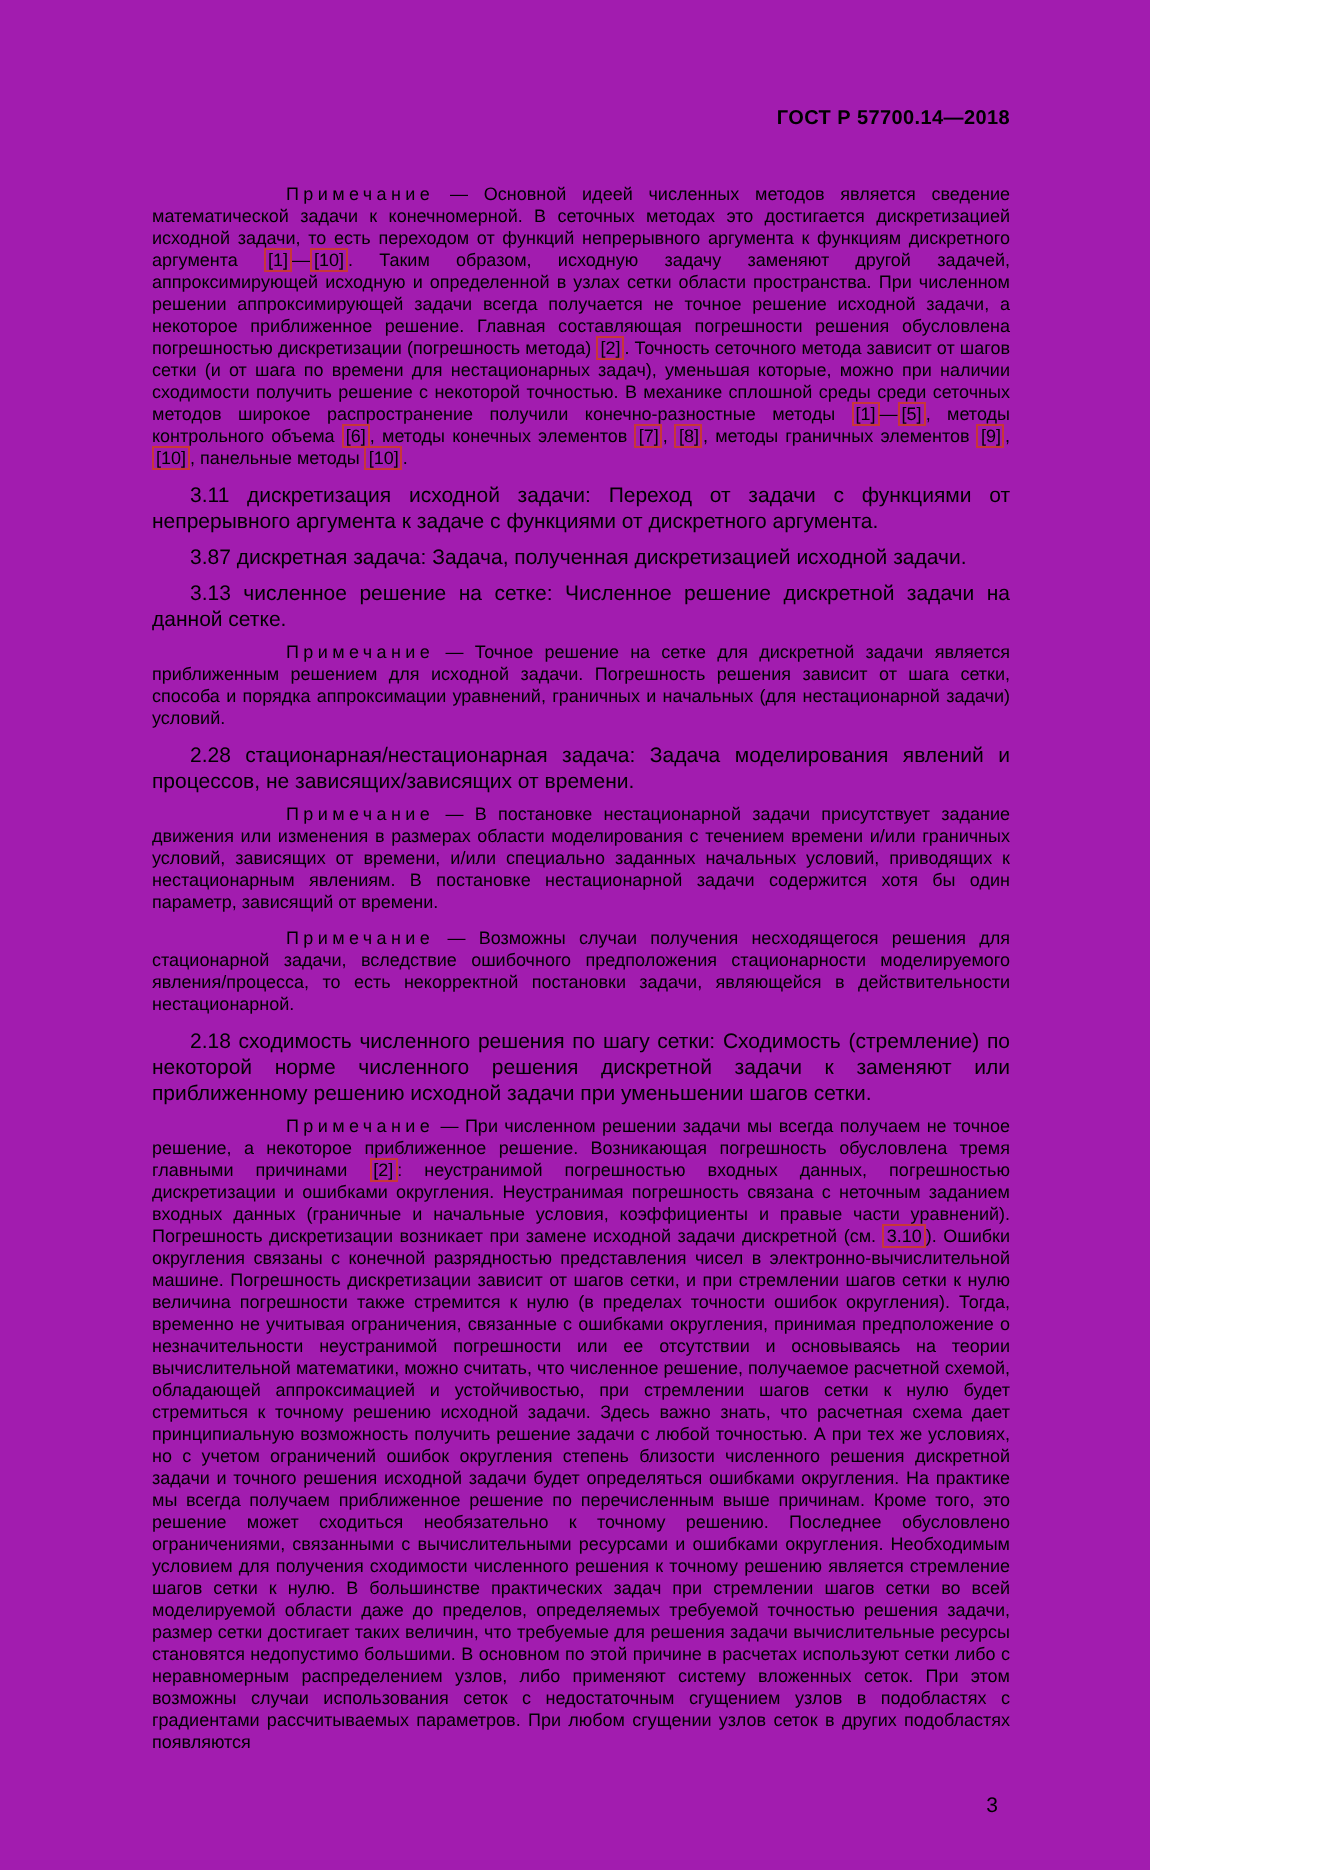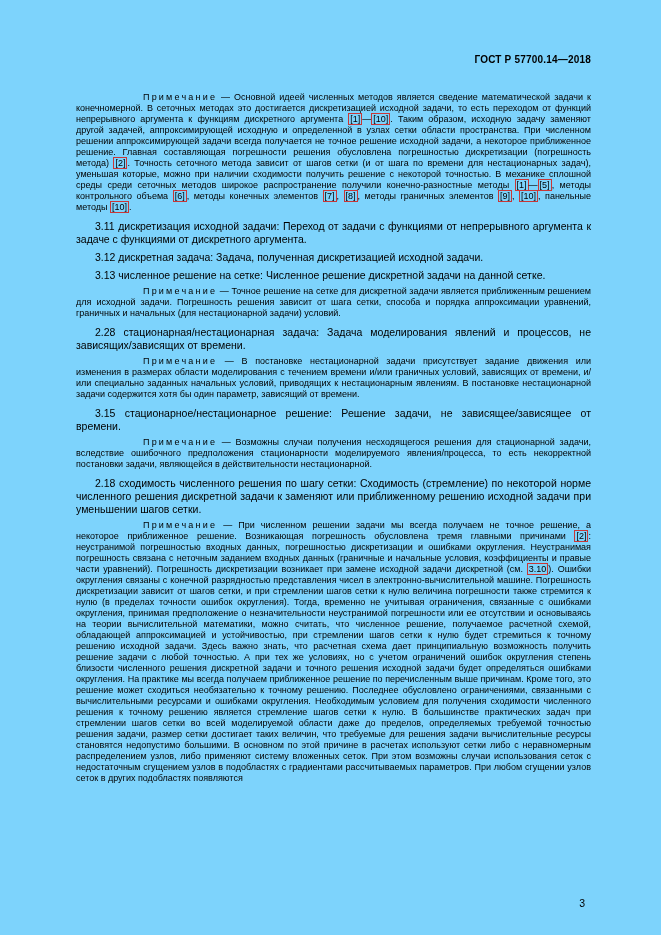--- a/index.html
+++ b/index.html
@@ -6,22 +6,22 @@
   html, body { margin: 0; padding: 0; }
   body {
     width: 661px; height: 935px;
     background: #ffffff;
     font-family: "Liberation Sans", sans-serif;
     color: #000;
     overflow: hidden;
   }
   .page {
     position: relative;
-    width: 661px; height: 935px;
-    background: #7dd3fc;
+    width: 575px; height: 935px;
+    background: #a21caf;
   }
   .header {
     position: absolute;
     top: 54px; left: 76px; right: 70px;
     text-align: right;
     font-size: 10px;
     font-weight: bold;
     letter-spacing: 0.2px;
   }
   .doc-body {
@@ -62,26 +62,25 @@
 
 <div class="page">
 
   <div class="header">
     <span>ГОСТ Р 57700.14—2018</span>
   </div>
 
   <div class="doc-body">
       <p class="block note"><span class="spaced">Примечание</span><span> — Основной идеей численных методов является сведение математической задачи к конечномерной. В сеточных методах это достигается дискретизацией исходной задачи, то есть переходом от функций непрерывного аргумента к функциям дискретного аргумента </span><span class="ref" style="border-color: rgb(200, 55, 55);">[1]</span><span>—</span><span class="ref" style="border-color: rgb(200, 55, 55);">[10]</span><span>. Таким образом, исходную задачу заменяют другой задачей, аппроксимирующей исходную и определенной в узлах сетки области пространства. При численном решении аппроксимирующей задачи всегда получается не точное решение исходной задачи, а некоторое приближенное решение. Главная составляющая погрешности решения обусловлена погрешностью дискретизации (погрешность метода) </span><span class="ref" style="border-color: rgb(200, 55, 55);">[2]</span><span>. Точность сеточного метода зависит от шагов сетки (и от шага по времени для нестационарных задач), уменьшая которые, можно при наличии сходимости получить решение с некоторой точностью. В механике сплошной среды среди сеточных методов широкое распространение получили конечно-разностные методы </span><span class="ref" style="border-color: rgb(200, 55, 55);">[1]</span><span>—</span><span class="ref" style="border-color: rgb(200, 55, 55);">[5]</span><span>, методы контрольного объема </span><span class="ref" style="border-color: rgb(200, 55, 55);">[6]</span><span>, методы конечных элементов </span><span class="ref" style="border-color: rgb(200, 55, 55);">[7]</span><span>, </span><span class="ref" style="border-color: rgb(200, 55, 55);">[8]</span><span>, методы граничных элементов </span><span class="ref" style="border-color: rgb(200, 55, 55);">[9]</span><span>, </span><span class="ref" style="border-color: rgb(200, 55, 55);">[10]</span><span>, панельные методы </span><span class="ref" style="border-color: rgb(200, 55, 55);">[10]</span><span>.</span></p>
       <p class="block term"><span class="bold">3.11 дискретизация исходной задачи: </span><span>Переход от задачи с функциями от непрерывного аргумента к задаче с функциями от дискретного аргумента.</span></p>
-      <p class="block term"><span class="bold">3.12 дискретная задача: </span><span>Задача, полученная дискретизацией исходной задачи.</span></p>
+      <p class="block term"><span class="bold">3.87 дискретная задача: </span><span>Задача, полученная дискретизацией исходной задачи.</span></p>
       <p class="block term"><span class="bold">3.13 численное решение на сетке: </span><span>Численное решение дискретной задачи на данной сетке.</span></p>
       <p class="block note"><span class="spaced">Примечание</span><span> — Точное решение на сетке для дискретной задачи является приближенным решением для исходной задачи. Погрешность решения зависит от шага сетки, способа и порядка аппроксимации уравнений, граничных и начальных (для нестационарной задачи) условий.</span></p>
       <p class="block term"><span class="bold">2.28 стационарная/нестационарная задача: </span><span>Задача моделирования явлений и процессов, не зависящих/зависящих от времени.</span></p>
       <p class="block note"><span class="spaced">Примечание</span><span> — В постановке нестационарной задачи присутствует задание движения или изменения в размерах области моделирования с течением времени и/или граничных условий, зависящих от времени, и/или специально заданных начальных условий, приводящих к нестационарным явлениям. В постановке нестационарной задачи содержится хотя бы один параметр, зависящий от времени.</span></p>
-      <p class="block term"><span class="bold">3.15 стационарное/нестационарное решение: </span><span>Решение задачи, не зависящее/зависящее от времени.</span></p>
       <p class="block note"><span class="spaced">Примечание</span><span> — Возможны случаи получения несходящегося решения для стационарной задачи, вследствие ошибочного предположения стационарности моделируемого явления/процесса, то есть некорректной постановки задачи, являющейся в действительности нестационарной.</span></p>
       <p class="block term"><span class="bold">2.18 сходимость численного решения по шагу сетки: </span><span>Сходимость (стремление) по некоторой норме численного решения дискретной задачи к заменяют или приближенному решению исходной задачи при уменьшении шагов сетки.</span></p>
       <p class="block note"><span class="spaced">Примечание</span><span> — При численном решении задачи мы всегда получаем не точное решение, а некоторое приближенное решение. Возникающая погрешность обусловлена тремя главными причинами </span><span class="ref" style="border-color: rgb(200, 55, 55);">[2]</span><span>: неустранимой погрешностью входных данных, погрешностью дискретизации и ошибками округления. Неустранимая погрешность связана с неточным заданием входных данных (граничные и начальные условия, коэффициенты и правые части уравнений). Погрешность дискретизации возникает при замене исходной задачи дискретной (см. </span><span class="ref" style="border-color: rgb(200, 55, 55);">3.10</span><span>). Ошибки округления связаны с конечной разрядностью представления чисел в электронно-вычислительной машине. Погрешность дискретизации зависит от шагов сетки, и при стремлении шагов сетки к нулю величина погрешности также стремится к нулю (в пределах точности ошибок округления). Тогда, временно не учитывая ограничения, связанные с ошибками округления, принимая предположение о незначительности неустранимой погрешности или ее отсутствии и основываясь на теории вычислительной математики, можно считать, что численное решение, получаемое расчетной схемой, обладающей аппроксимацией и устойчивостью, при стремлении шагов сетки к нулю будет стремиться к точному решению исходной задачи. Здесь важно знать, что расчетная схема дает принципиальную возможность получить решение задачи с любой точностью. А при тех же условиях, но с учетом ограничений ошибок округления степень близости численного решения дискретной задачи и точного решения исходной задачи будет определяться ошибками округления. На практике мы всегда получаем приближенное решение по перечисленным выше причинам. Кроме того, это решение может сходиться необязательно к точному решению. Последнее обусловлено ограничениями, связанными с вычислительными ресурсами и ошибками округления. Необходимым условием для получения сходимости численного решения к точному решению является стремление шагов сетки к нулю. В большинстве практических задач при стремлении шагов сетки во всей моделируемой области даже до пределов, определяемых требуемой точностью решения задачи, размер сетки достигает таких величин, что требуемые для решения задачи вычислительные ресурсы становятся недопустимо большими. В основном по этой причине в расчетах используют сетки либо с неравномерным распределением узлов, либо применяют систему вложенных сеток. При этом возможны случаи использования сеток с недостаточным сгущением узлов в подобластях с градиентами рассчитываемых параметров. При любом сгущении узлов сеток в других подобластях появляются</span></p>
     </div>
 
   <div class="footer">
     <span>3</span>
   </div>
 
 </div>

